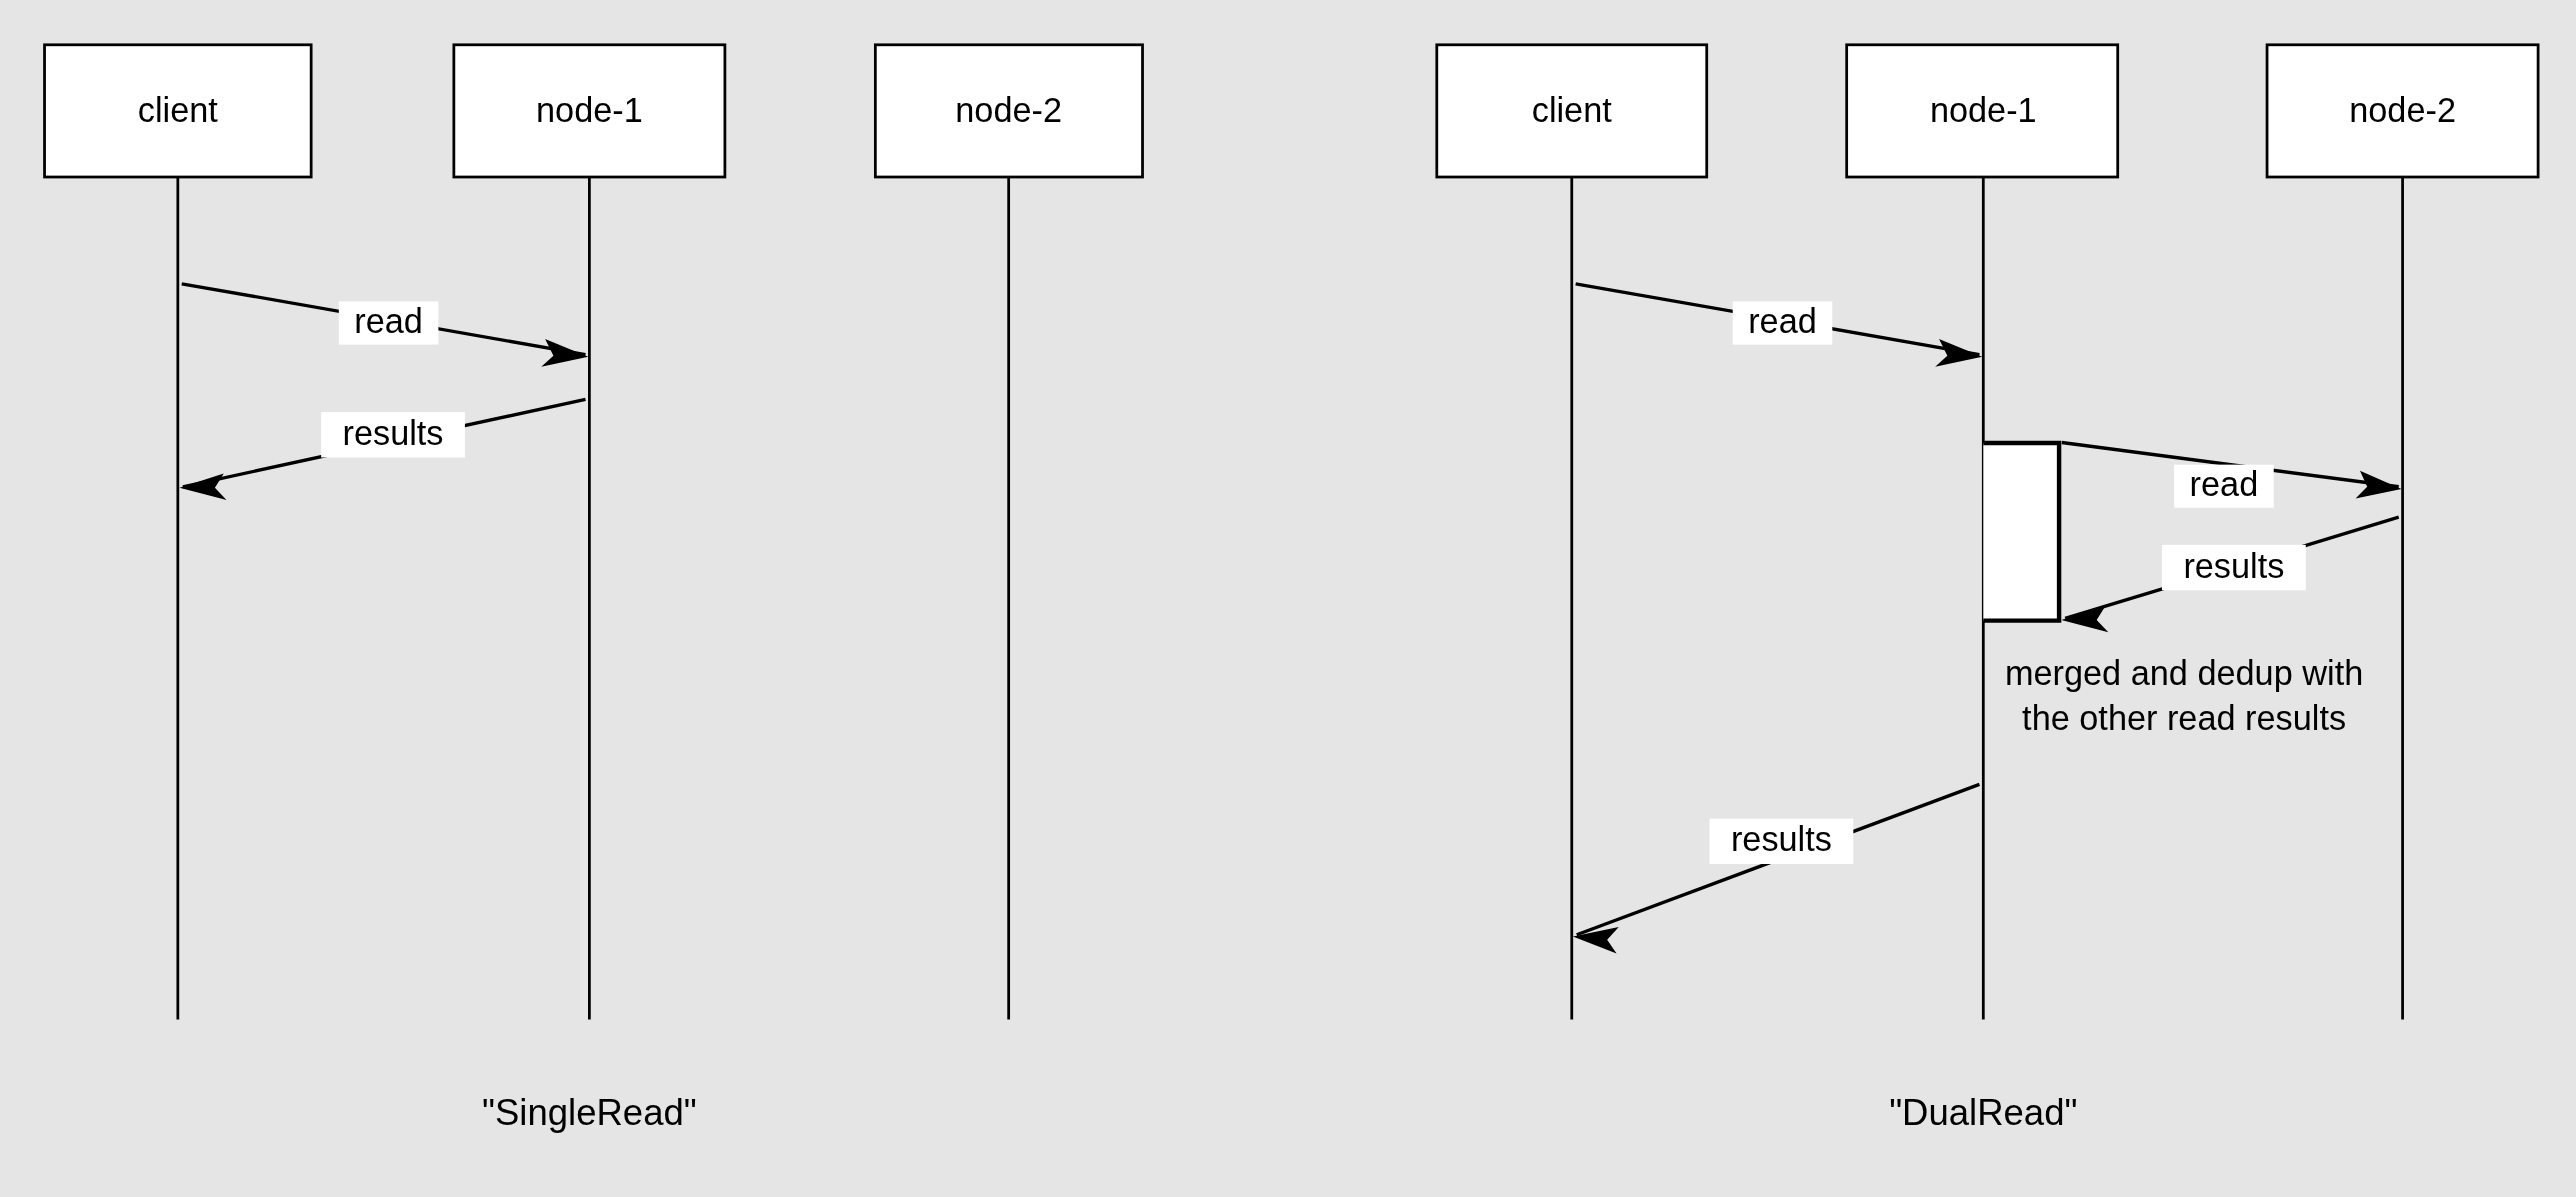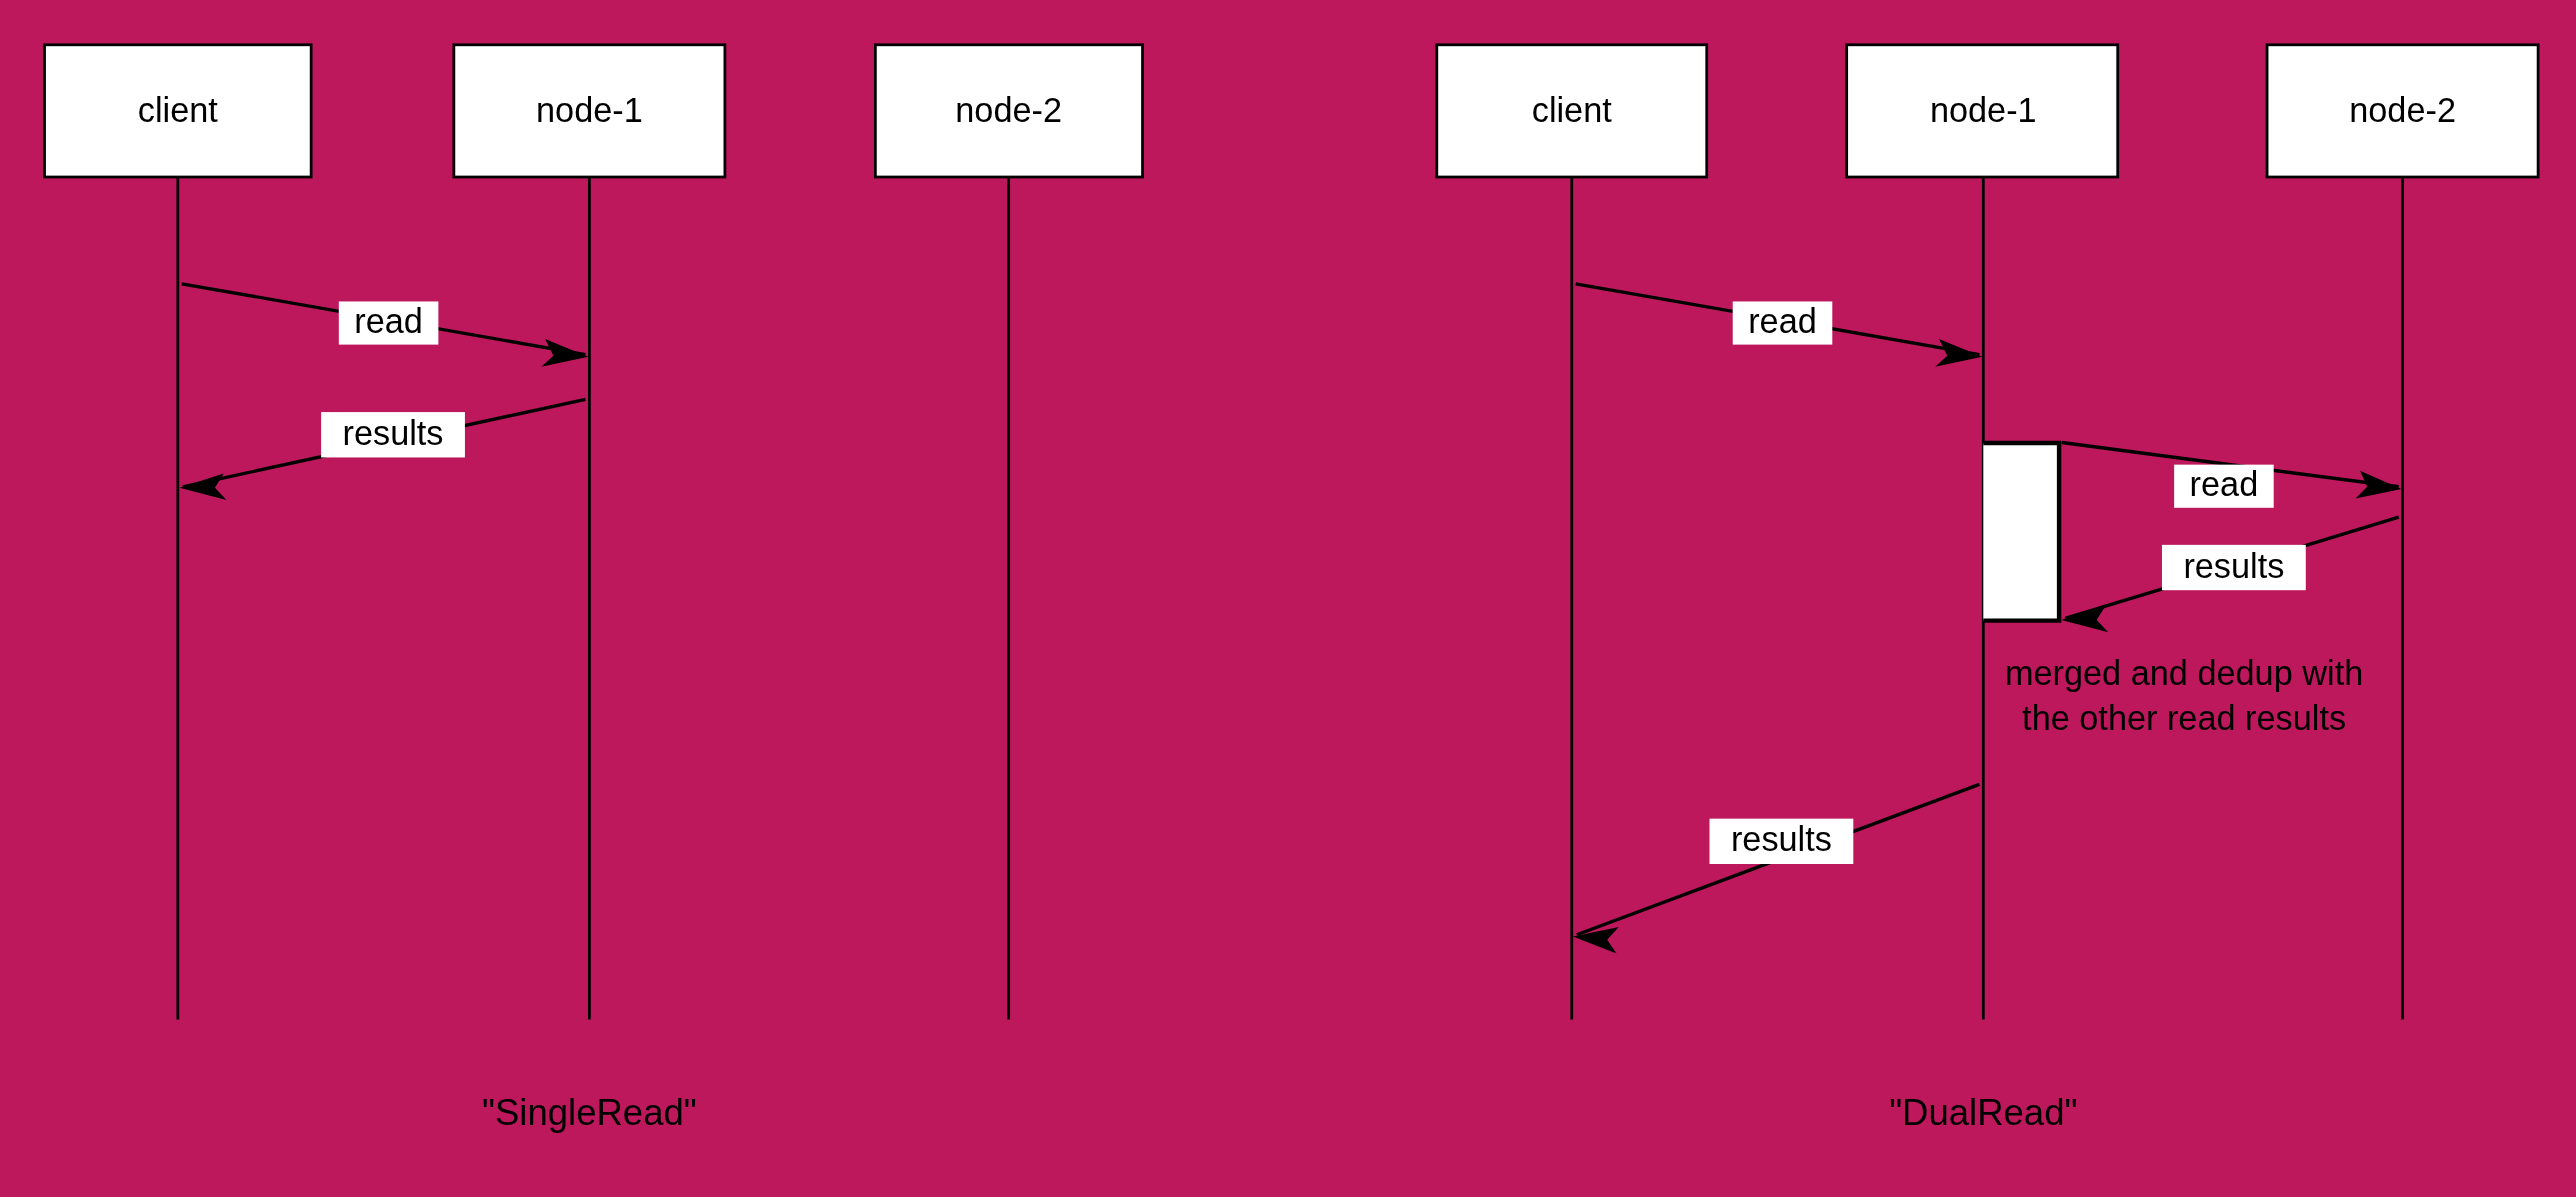--- a/index.html
+++ b/index.html
@@ -10,21 +10,21 @@
   body {
     width: 2576px;
     height: 1197px;
     font-family: "Liberation Sans", sans-serif;
     overflow: hidden;
   }
   #stage {
     position: relative;
     width: 2576px;
     height: 1197px;
-    background: #be185d;
+    background: #e5e5e5;
   }
   svg.diagram {
     position: absolute;
     top: 0;
     left: 0;
     width: 2576px;
     height: 1197px;
   }
   .lifeline-box {
     fill: #ffffff;

